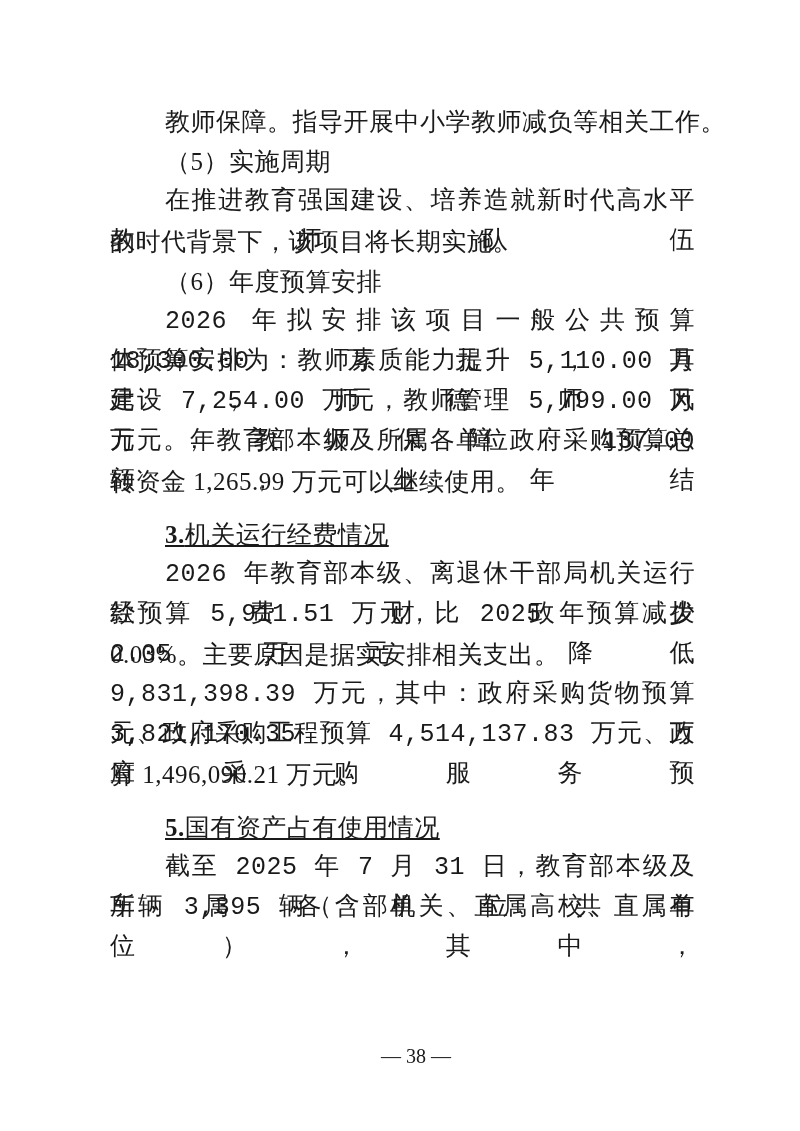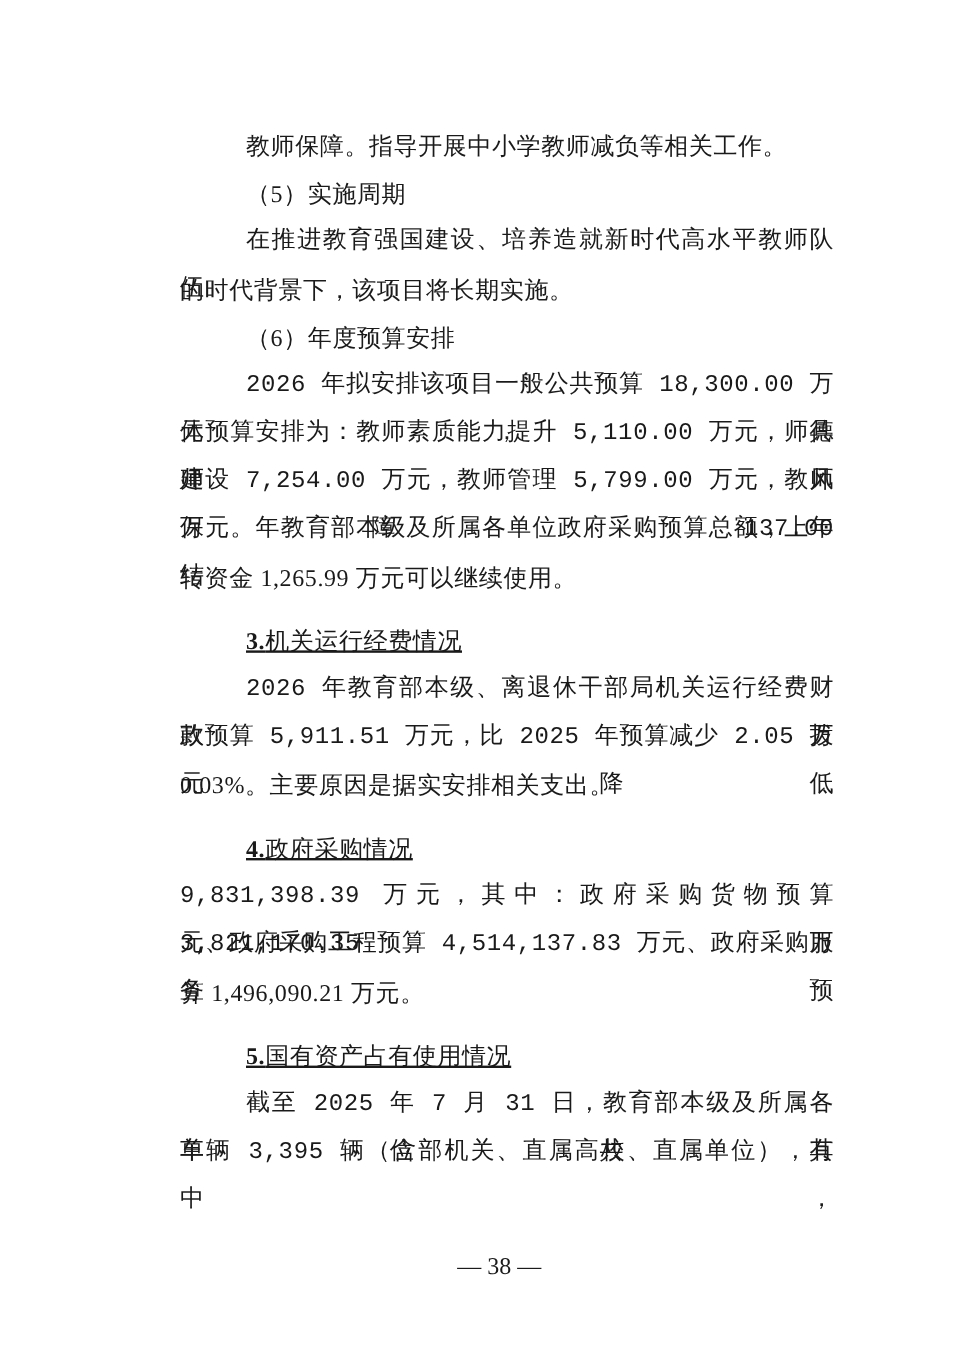--- a/index.html
+++ b/index.html
@@ -25,24 +25,23 @@
   .text-block {
     position: absolute;
     top: 102px;
     left: 110px;
     width: 585px;
   }
   .ln {
     display: block;
     height: 40px;
     line-height: 40px;
-    font-size: 20px;
+    font-size: 25px;
     letter-spacing: 0.5px;
     white-space: nowrap;
-    margin-left: 40px;
   }
   .jf {
     white-space: normal;
     text-align: justify;
     text-align-last: justify;
     text-justify: inter-character;
     font-family: Liberation Mono, monospace;
   }
   .indent {
     text-indent: 55px;
@@ -80,21 +79,20 @@
     <div class="ln jf">体预算安排为：教师素质能力提升 5,110.00 万元，师德师风</div>
     <div class="ln jf">建设 7,254.00 万元，教师管理 5,799.00 万元，教师保障 137.00</div>
     <div class="ln jf">万元。年教育部本级及所属各单位政府采购预算总额，上年结</div>
     <div class="ln">转资金 1,265.99 万元可以继续使用。</div>
 
     <div class="ln indent heading"><span class="hnum">3.</span><span>机关运行经费情况</span></div>
     <div class="ln indent jf">2026 年教育部本级、离退休干部局机关运行经费财政拨</div>
     <div class="ln jf">款预算 5,911.51 万元，比 2025 年预算减少 2.05 万元，降低</div>
     <div class="ln">0.03%。主要原因是据实安排相关支出。</div>
 
-    <div class="ln indent heading"><span class="hnum">4.</span><span>政府采购情况</span></div>
     <div class="ln jf">9,831,398.39 万元，其中：政府采购货物预算 3,821,170.35 万</div>
     <div class="ln jf">元、政府采购工程预算 4,514,137.83 万元、政府采购服务预</div>
     <div class="ln">算 1,496,090.21 万元。</div>
 
     <div class="ln indent heading"><span class="hnum">5.</span><span>国有资产占有使用情况</span></div>
     <div class="ln indent jf">截至 2025 年 7 月 31 日，教育部本级及所属各单位共有</div>
     <div class="ln jf">车辆 3,395 辆（含部机关、直属高校、直属单位），其中，</div>
 
   </div>
 

